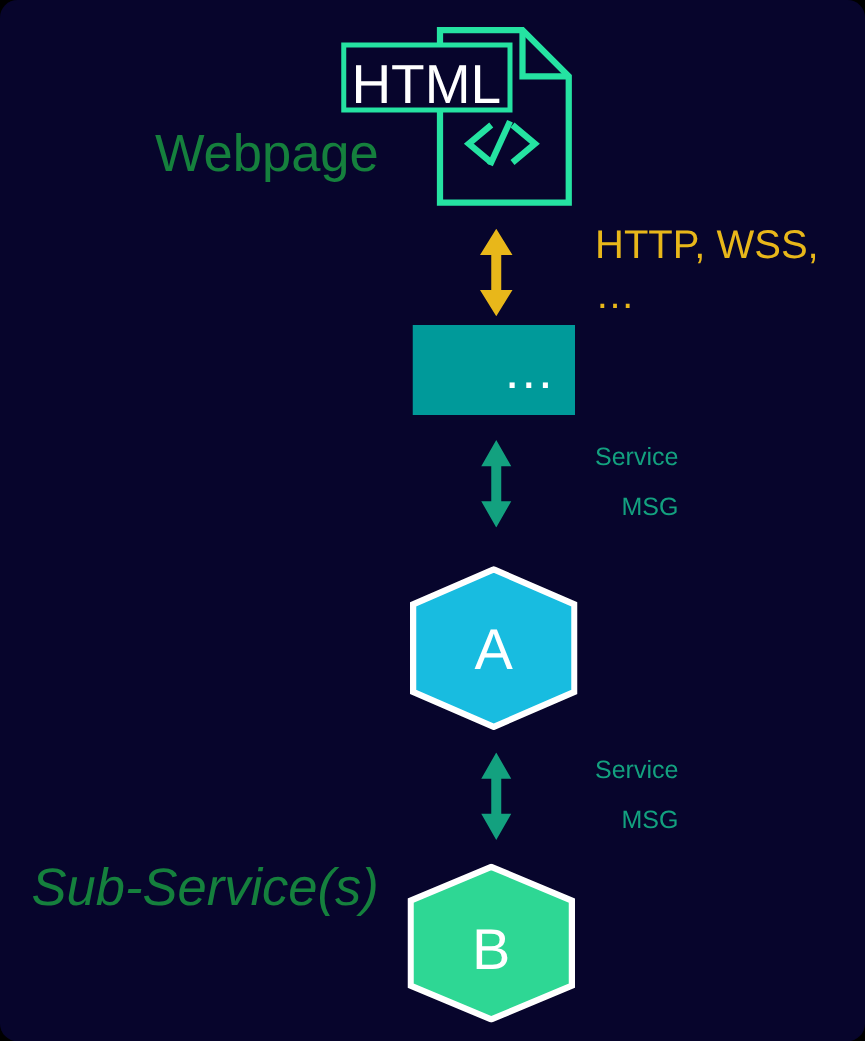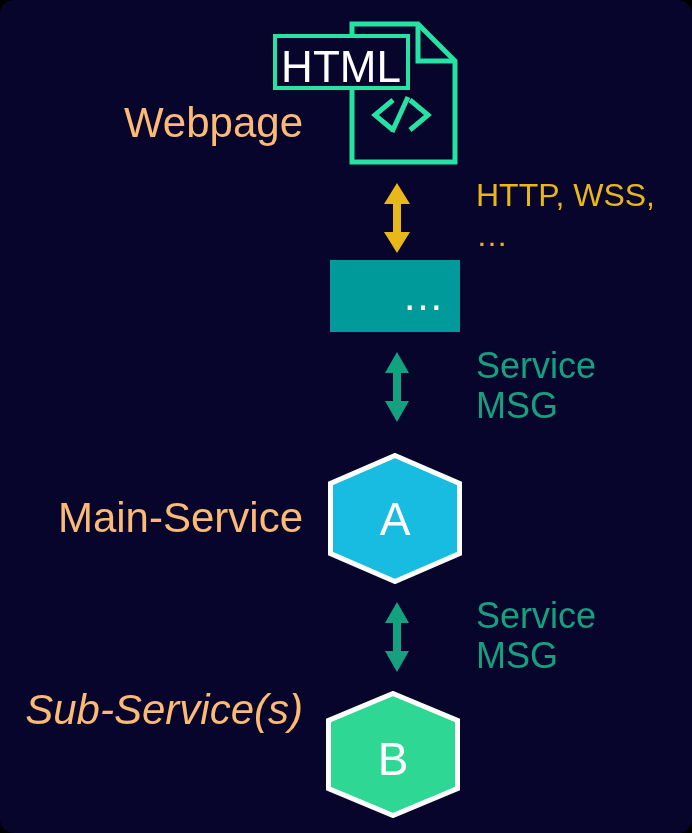--- a/index.html
+++ b/index.html
@@ -8,34 +8,34 @@
     width: 692px;
     height: 833px;
     background: #07052c;
     border-radius: 14px;
     overflow: hidden;
     font-family: "Liberation Sans", sans-serif;
   }
   .node-label {
     position: absolute;
     right: 389px;
-    color: #fdba74;
+    color: #15803d;
     font-size: 42px;
     line-height: 1;
     white-space: nowrap;
     text-align: right;
   }
   .link-label {
     position: absolute;
     left: 476px;
     line-height: 40px;
     white-space: nowrap;
   }
   .link-label.http { font-size: 32px; }
-  .link-label.svc  { font-size: 36px; }
+  .link-label.svc  { font-size: 20px; text-align: right; }
   .link-label span { display: block; }
   .abs { position: absolute; }
   svg text { font-family: "Liberation Sans", sans-serif; }
 </style>
 </head>
 <body>
 
 <div class="slide">
 
   <div class="node-label" style="top:102px;">Webpage</div>
@@ -68,21 +68,20 @@
   </svg>
 
   <svg class="abs" style="left:384px; top:352px;" width="26" height="70" viewBox="0 0 26 70">
     <polygon points="13,0 25,21 17,21 17,49 25,49 13,70 1,49 9,49 9,21 1,21" fill="#13a17f"></polygon>
   </svg>
   <div class="link-label svc" style="top:346px; color:#13a17f;">
     <span>Service</span>
     <span>MSG</span>
   </div>
 
-  <div class="node-label" style="top:497px;">Main-Service</div>
 
   <svg class="abs" style="left:328px; top:453px;" width="134" height="131" viewBox="0 0 134 131">
     <polygon points="67,2.5 131.5,30.5 131.5,100.5 67,128.5 2.5,100.5 2.5,30.5" stroke="#ffffff" stroke-width="5" fill="#18bce0"></polygon>
     <text x="67" y="82" text-anchor="middle" font-size="46" fill="#ffffff">A</text>
   </svg>
 
   <svg class="abs" style="left:384px; top:602px;" width="26" height="70" viewBox="0 0 26 70">
     <polygon points="13,0 25,21 17,21 17,49 25,49 13,70 1,49 9,49 9,21 1,21" fill="#13a17f"></polygon>
   </svg>
   <div class="link-label svc" style="top:596px; color:#13a17f;">

